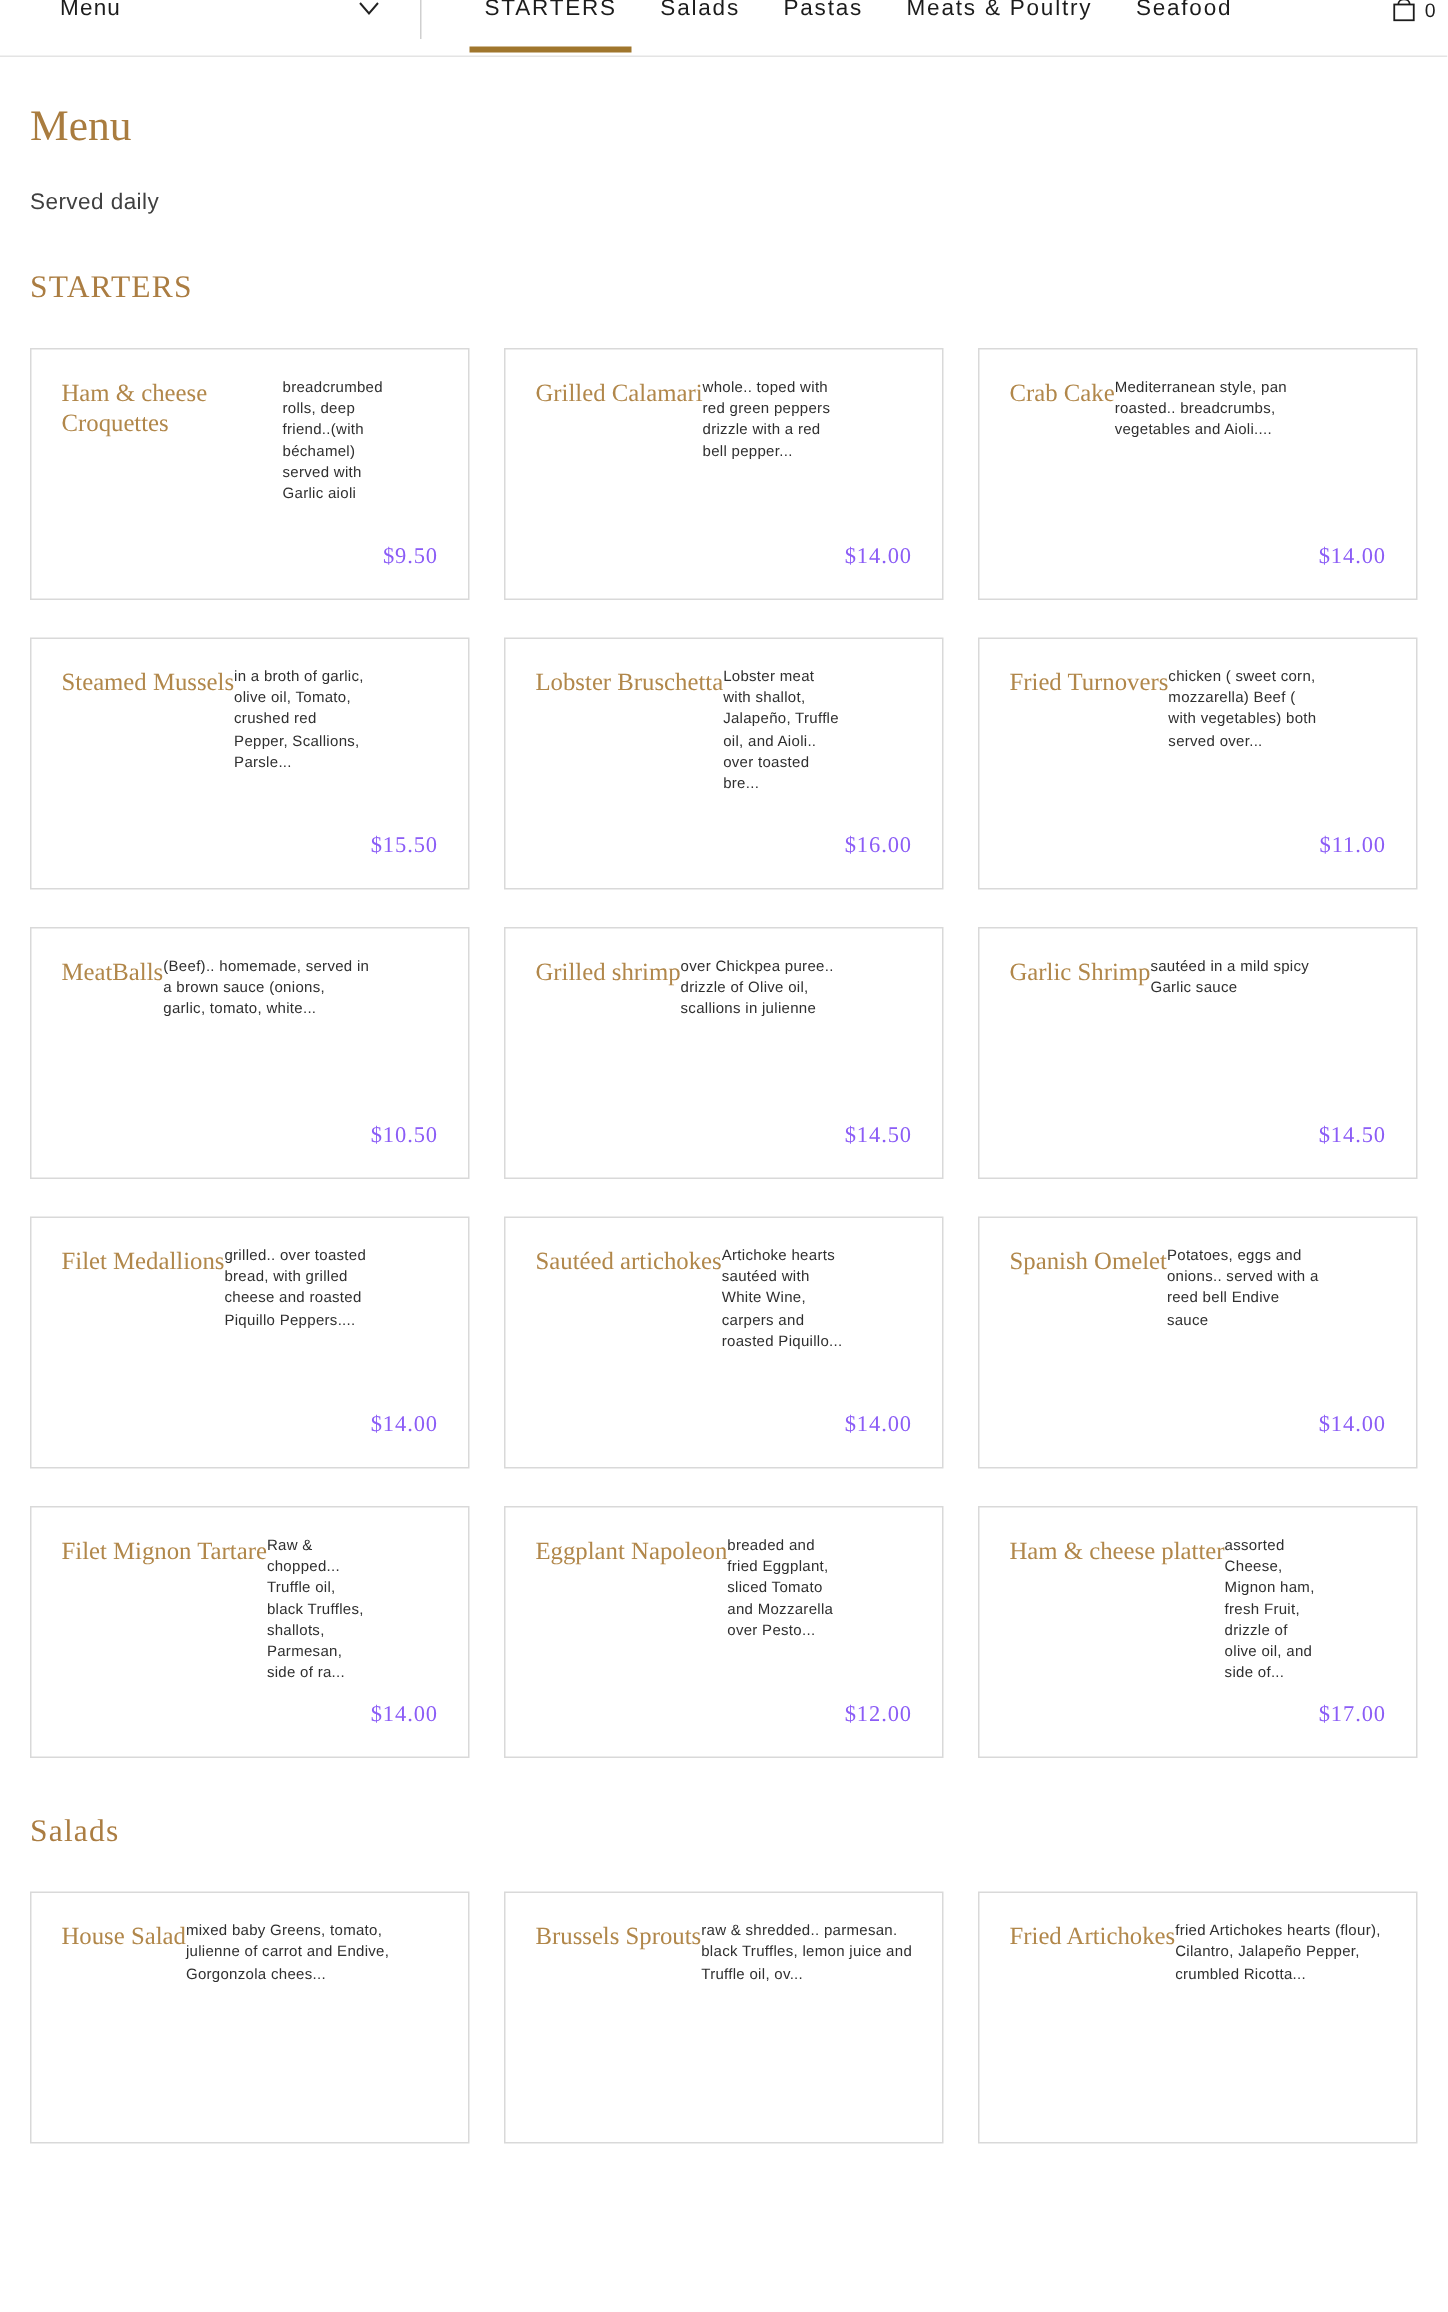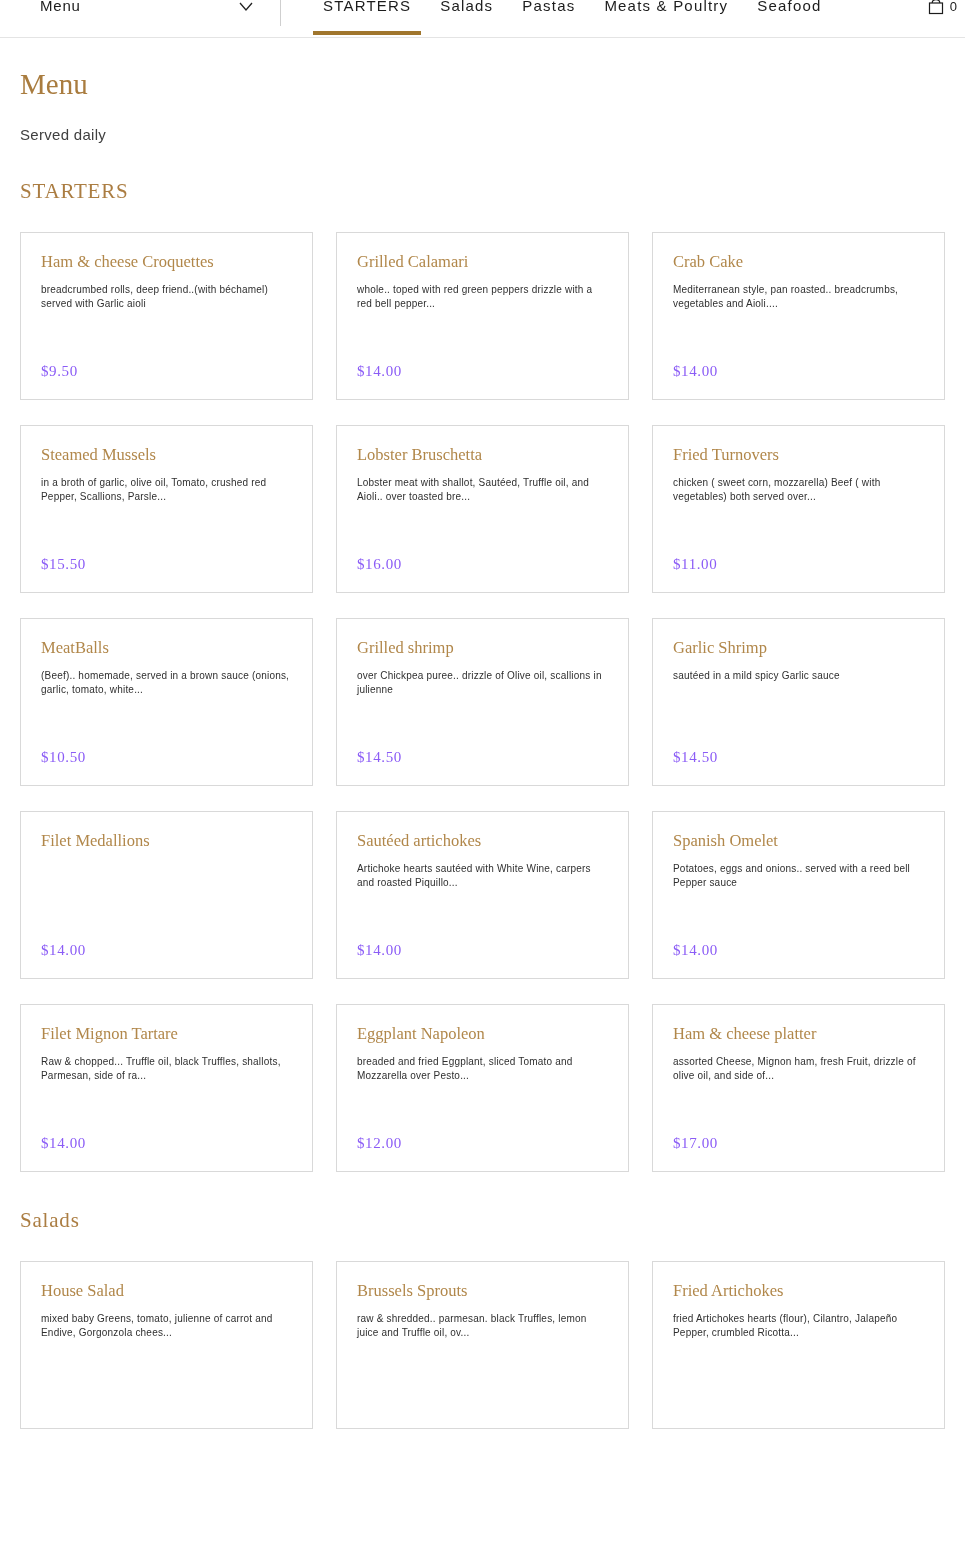--- a/index.html
+++ b/index.html
@@ -121,21 +121,21 @@
     grid-template-columns: repeat(3, 1fr);
     gap: 25px 23px;
   }
   .card {
     box-sizing: border-box;
     height: 168px;
     border: 1px solid #d9d9d9;
     background: #ffffff;
     padding: 19px 20px;
     display: flex;
-    flex-direction: column;
+    flex-direction: row;
     cursor: pointer;
   }
   .card-title {
     font-family: "Liberation Serif", serif;
     font-size: 16.5px;
     font-weight: 400;
     color: #b1874a;
     line-height: 1.2;
     margin-bottom: 11px;
   }
@@ -207,21 +207,21 @@
     <div class="card-desc">Mediterranean style, pan roasted.. breadcrumbs, vegetables and Aioli....</div>
     <div class="card-price">$14.00</div>
   </div>
           <div class="card">
     <div class="card-title">Steamed Mussels</div>
     <div class="card-desc">in a broth of garlic, olive oil, Tomato, crushed red Pepper, Scallions, Parsle...</div>
     <div class="card-price">$15.50</div>
   </div>
           <div class="card">
     <div class="card-title">Lobster Bruschetta</div>
-    <div class="card-desc">Lobster meat with shallot, Sautéed, Truffle oil, and Aioli.. over toasted bre...</div>
+    <div class="card-desc">Lobster meat with shallot, Jalapeño, Truffle oil, and Aioli.. over toasted bre...</div>
     <div class="card-price">$16.00</div>
   </div>
           <div class="card">
     <div class="card-title">Fried Turnovers</div>
     <div class="card-desc">chicken ( sweet corn, mozzarella) Beef ( with vegetables) both served over...</div>
     <div class="card-price">$11.00</div>
   </div>
           <div class="card">
     <div class="card-title">MeatBalls</div>
     <div class="card-desc">(Beef).. homemade, served in a brown sauce (onions, garlic, tomato, white...</div>
@@ -232,30 +232,31 @@
     <div class="card-desc">over Chickpea puree.. drizzle of Olive oil, scallions in julienne</div>
     <div class="card-price">$14.50</div>
   </div>
           <div class="card">
     <div class="card-title">Garlic Shrimp</div>
     <div class="card-desc">sautéed in a mild spicy Garlic sauce</div>
     <div class="card-price">$14.50</div>
   </div>
           <div class="card">
     <div class="card-title">Filet Medallions</div>
+    <div class="card-desc">grilled.. over toasted bread, with grilled cheese and roasted Piquillo Peppers....</div>
     <div class="card-price">$14.00</div>
   </div>
           <div class="card">
     <div class="card-title">Sautéed artichokes</div>
     <div class="card-desc">Artichoke hearts sautéed with White Wine, carpers and roasted Piquillo...</div>
     <div class="card-price">$14.00</div>
   </div>
           <div class="card">
     <div class="card-title">Spanish Omelet</div>
-    <div class="card-desc">Potatoes, eggs and onions.. served with a reed bell Pepper sauce</div>
+    <div class="card-desc">Potatoes, eggs and onions.. served with a reed bell Endive sauce</div>
     <div class="card-price">$14.00</div>
   </div>
           <div class="card">
     <div class="card-title">Filet Mignon Tartare</div>
     <div class="card-desc">Raw &amp; chopped... Truffle oil, black Truffles, shallots, Parmesan, side of ra...</div>
     <div class="card-price">$14.00</div>
   </div>
           <div class="card">
     <div class="card-title">Eggplant Napoleon</div>
     <div class="card-desc">breaded and fried Eggplant, sliced Tomato and Mozzarella over Pesto...</div>

